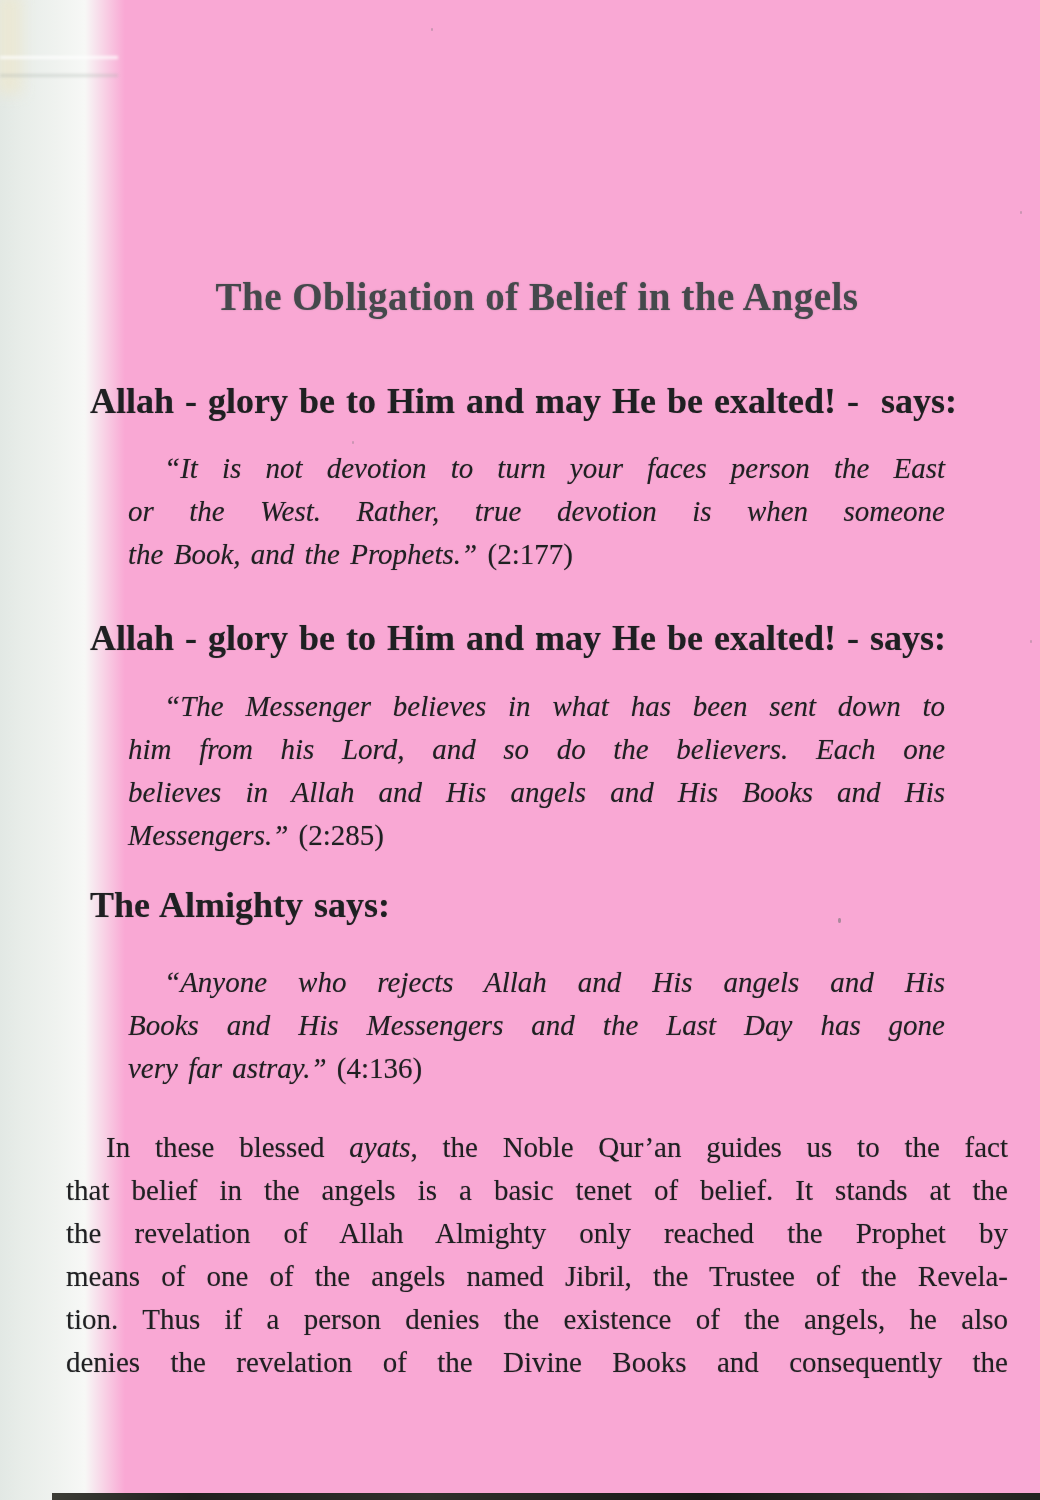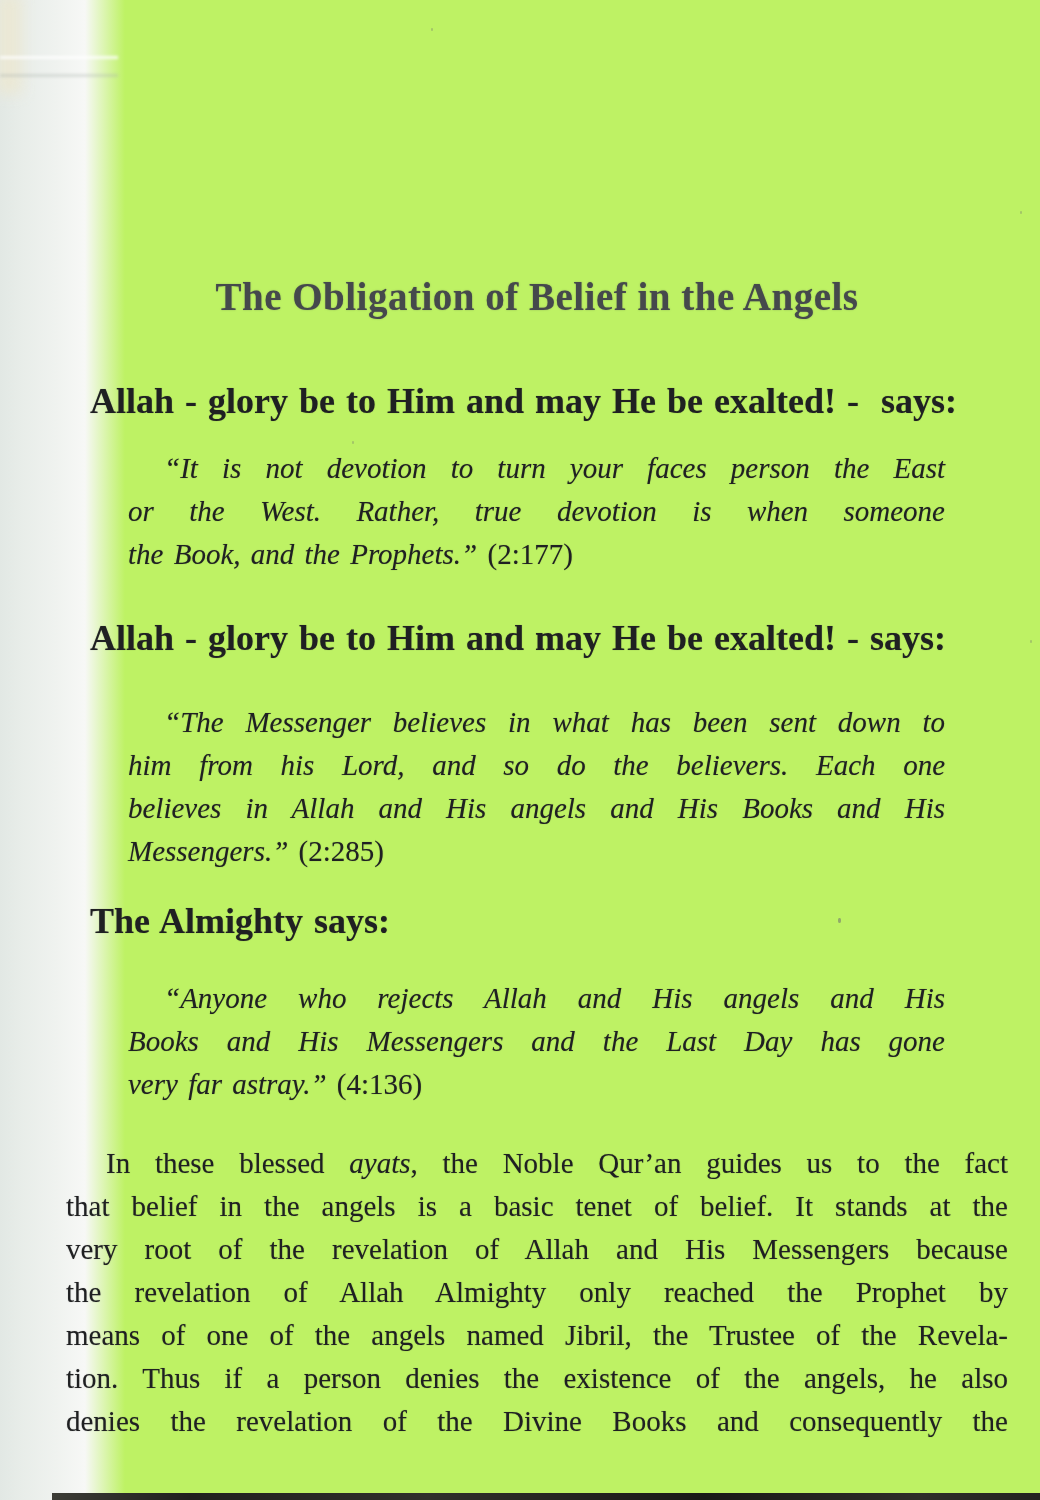--- a/index.html
+++ b/index.html
@@ -1,20 +1,20 @@
 <!DOCTYPE html>
 <html><head>
 <meta charset="utf-8">
 <style>
   html,body { margin:0; padding:0; background:#ffffff; }
   .page {
     position: relative;
     width: 1040px;
     height: 1500px;
-    background: #bef264;
+    background: #f9a8d4;
     overflow: hidden;
     font-family: "Liberation Serif", "DejaVu Serif", serif;
     color: #1f2022;
   }
   
   .binding-shadow {
     position: absolute; left:0; top:0; bottom:0; width:130px;
     background: linear-gradient(to right,
       #e2e8e4 0px, #e8ede9 22px, #eff2ef 55px,
       #f7f8f6 85px, rgba(253,253,252,0) 125px);
@@ -53,21 +53,21 @@
     word-spacing:2px; white-space:pre-wrap;font-weight:bold;
   }
   .lead.l1 { margin-top:60px; }
   .lead.l2 { margin-top:41px; }
   .lead.l3 { margin-top:27px; }
   .quote {
     margin-left:62px; margin-right:63px;
     font-style: italic; font-size:29px; line-height:43px;
   }
   .quote.q1 { margin-top:24px; }
-  .quote.q2 { margin-top:41px; }
+  .quote.q2 { margin-top:25px; }
   .quote.q3 { margin-top:34px; }
   .q-line { text-align: justify; text-align-last: justify; }
   .q-line.first { padding-left:36px; }
   .q-last { text-align:left; word-spacing:3px; }
   .q-ref { font-style: normal; }
   .para {
     margin-top:36px;
     font-size:29px; line-height:43px;
   }
   .p-line { text-align:justify; text-align-last:justify; }
@@ -115,21 +115,20 @@
 
     <div class="quote q3">
       <div class="q-line first">“Anyone who rejects Allah and His angels and His</div>
       <div class="q-line">Books and His Messengers and the Last Day has gone</div>
       <div class="q-last"><span>very far astray.” </span><span class="q-ref">(4:136)</span></div>
     </div>
 
     <div class="para">
       <div class="p-line first"><span class="indent"></span><span>In these blessed </span><span class="ital">ayats</span><span>, the Noble Qur’an guides us to the fact</span></div>
       <div class="p-line">that belief in the angels is a basic tenet of belief. It stands at the</div>
-      <div class="p-line">very root of the revelation of Allah and His Messengers because</div>
       <div class="p-line">the revelation of Allah Almighty only reached the Prophet by</div>
       <div class="p-line">means of one of the angels named Jibril, the Trustee of the Revela-</div>
       <div class="p-line">tion. Thus if a person denies the existence of the angels, he also</div>
       <div class="p-line">denies the revelation of the Divine Books and consequently the</div>
     </div>
 
   </div>
 
   <div class="bottom-bar"></div>
 </div>

